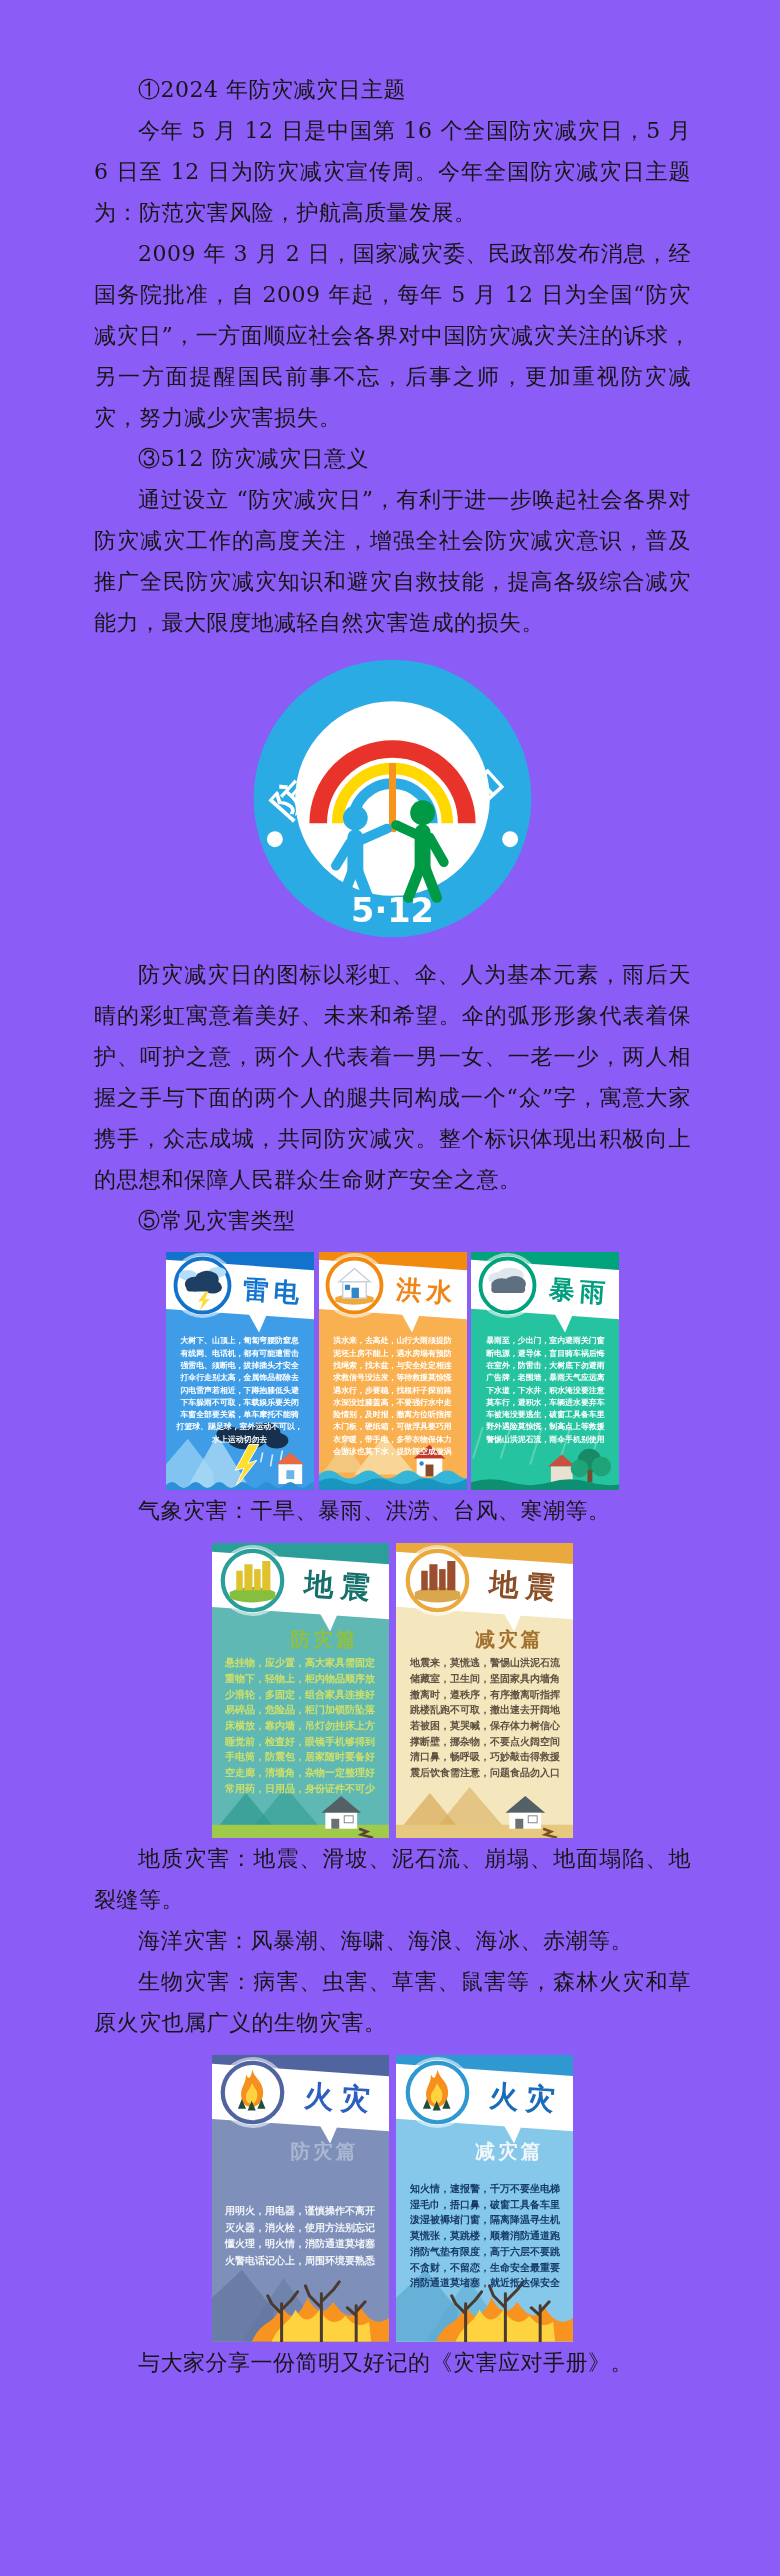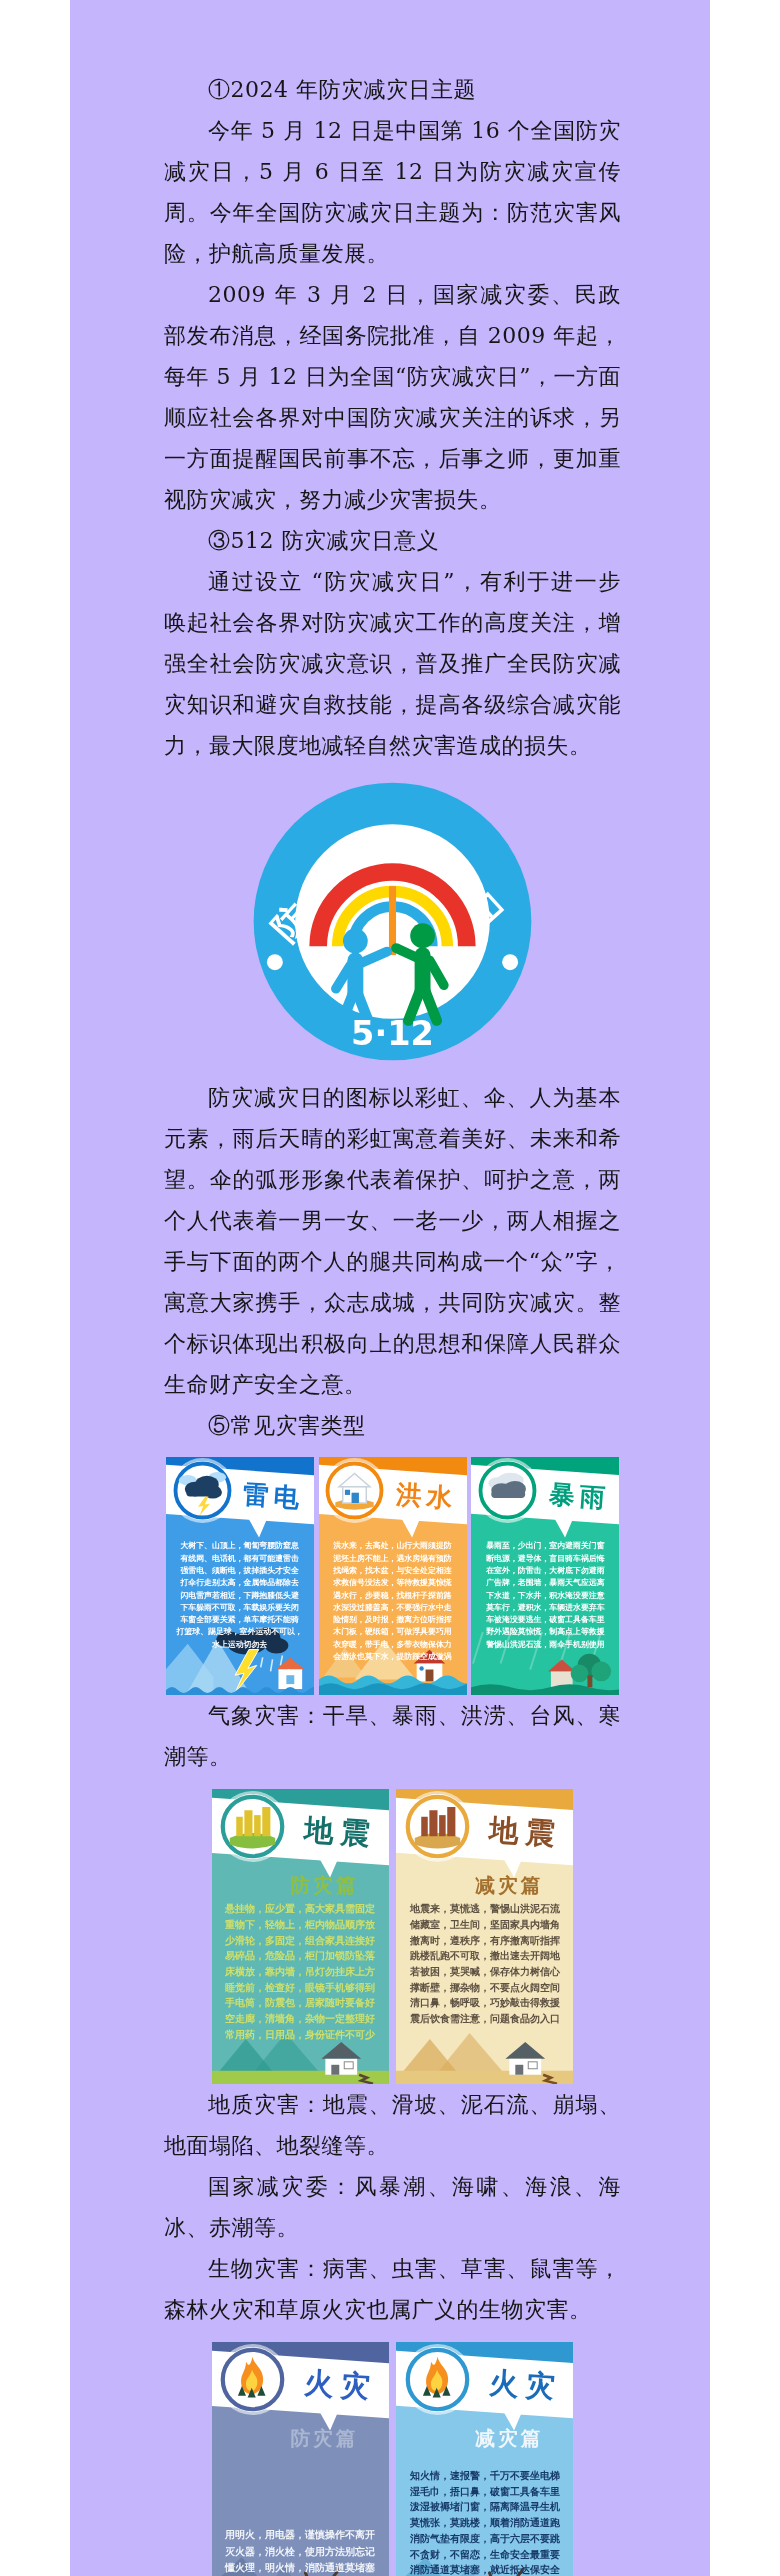--- a/index.html
+++ b/index.html
@@ -1,20 +1,20 @@
 <!DOCTYPE html>
 <html><head>
 <meta charset="utf-8">
 <style>
   html,body{margin:0;padding:0;background:#ffffff;}
   .page{
     position:relative;
-    width:640px;height:2576px;
+    width:780px;height:2576px;
     margin:0 auto;
-    background:#c4b5fd;
+    background:#8b5cf6;
     overflow:hidden;
     font-family:"DejaVu Serif","Liberation Serif",serif;
     color:#161616;
   }
   .doc{padding:69px 89px 0 94px;}
   .doc p{
     margin:0;
     font-size:22px;
     line-height:41px;
     text-align:justify;
@@ -78,21 +78,21 @@
   .fire .rlines{top:126px;}
   .fire.fleft .rlines{top:148px;line-height:16.7px;}
   .illus{position:absolute;left:0;right:0;bottom:0;z-index:2;}
   .illus svg{display:block;width:100%;}
   
   .bg-lightning{background:#3f9ce7;} .strip-lightning{background:#1273cc;} .c-lightning{color:#1374cf;}
   .bg-flood{background:#f9b050;}     .strip-flood{background:#f28a10;}     .c-flood{color:#f08416;}
   .bg-rain{background:#26c3a0;}      .strip-rain{background:#00a37c;}      .c-rain{color:#019f7e;}
   .bg-qp{background:#5fb8b4;}  .strip-qp{background:#2b9e9a;}  .c-qp{color:#156f6a;}  .sub-qp{color:#8fc043;}  .lines-qp{color:#cfe06a;}
   .bg-qr{background:#f4e6bd;}  .strip-qr{background:#e9a93c;}  .c-qr{color:#8a4f26;}  .sub-qr{color:#a3702e;}  .lines-qr{color:#5d5142;}
-  .bg-fp{background:#7e90ba;}  .strip-fp{background:#50659f;}  .c-fp{color:#2d5fc0;}  .sub-fp{color:#aab6d2;}  .lines-fp{color:#f2f4f8;margin-top:37px;}
+  .bg-fp{background:#7e90ba;}  .strip-fp{background:#50659f;}  .c-fp{color:#2d5fc0;}  .sub-fp{color:#aab6d2;}  .lines-fp{color:#f2f4f8;}
   .bg-fr{background:#85c8ea;}  .strip-fr{background:#2f98d0;}  .c-fr{color:#1a6cb8;}  .sub-fr{color:#f0f6fa;}  .lines-fr{color:#173a6a;}
 </style>
 </head>
 <body>
 
 <div class="page">
   <div class="doc">
 
     <p>①2024 年防灾减灾日主题</p>
     <p>今年 5 月 12 日是中国第 16 个全国防灾减灾日，5 月 6 日至 12 日为防灾减灾宣传周。今年全国防灾减灾日主题为：防范灾害风险，护航高质量发展。</p>
@@ -385,21 +385,21 @@
             <rect x="114" y="30" width="32" height="16" fill="#fff"></rect>
             <rect x="120" y="36" width="8" height="10" fill="#6b7075"></rect>
             <rect x="133" y="33" width="9" height="7" fill="#fff" stroke="#888" stroke-width="1"></rect>
             <path d="M148 46 L156 49 L150 52 L162 55" stroke="#7a4f22" stroke-width="2.5" fill="none"></path>
           </svg>
         </div>
       </div>
     </div>
 
     <p class="cap">地质灾害：地震、滑坡、泥石流、崩塌、地面塌陷、地裂缝等。</p>
-    <p>国家减灾委：风暴潮、海啸、海浪、海冰、赤潮等。</p>
+    <p>海洋灾害：风暴潮、海啸、海浪、海冰、赤潮等。</p>
     <p>生物灾害：病害、虫害、草害、鼠害等，森林火灾和草原火灾也属广义的生物灾害。</p>
 
     <div class="row pair">
 
       <div class="poster lg fire fleft bg-fp">
         <div class="strip strip-fp"></div>
         <div class="band"></div>
         <div class="tail"></div>
         <div class="badge">
           <svg viewBox="0 0 40 40">

